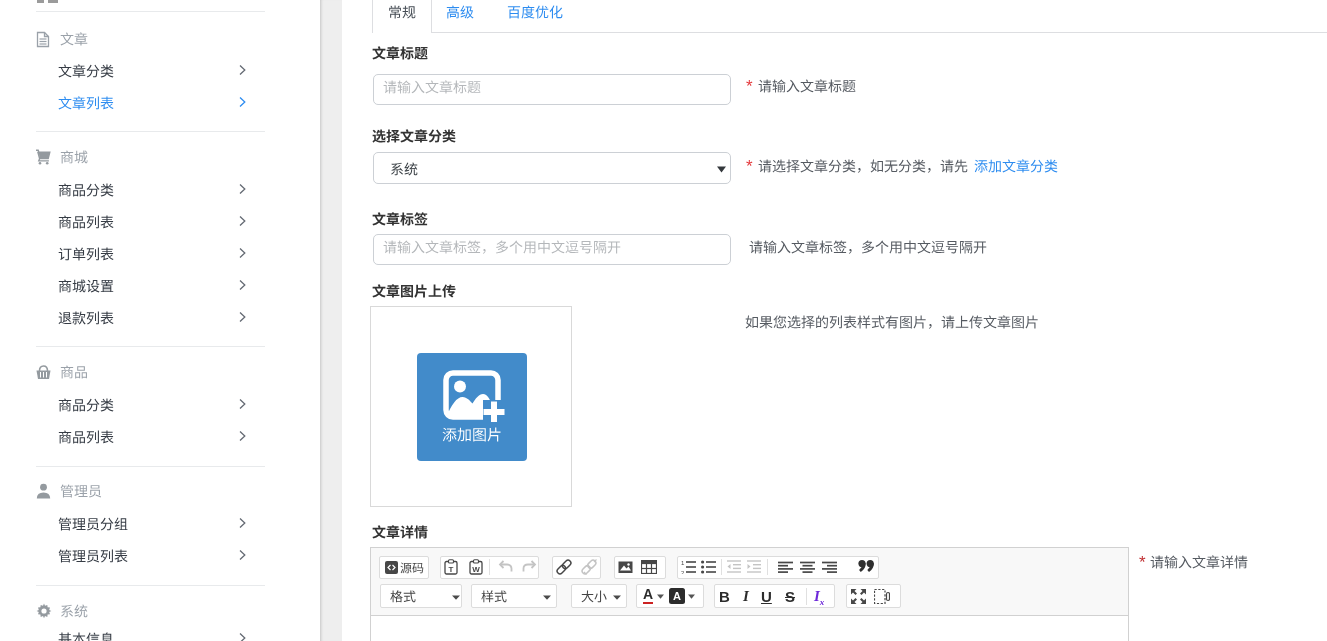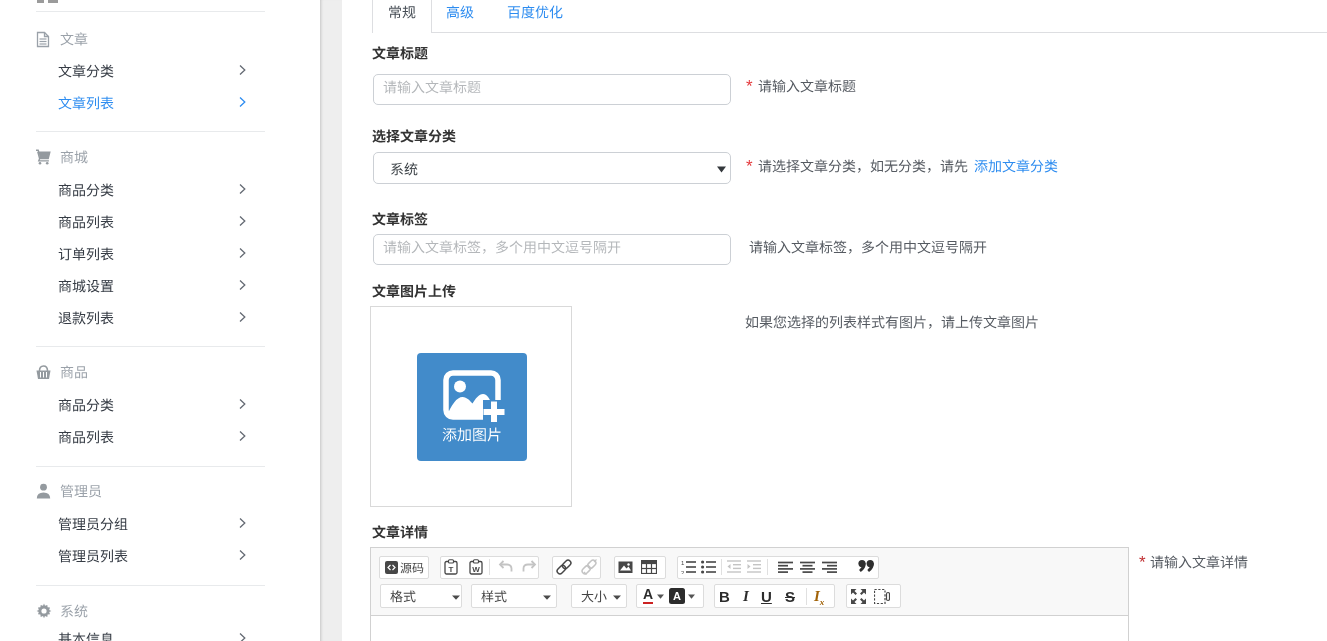--- a/index.html
+++ b/index.html
@@ -706,21 +706,21 @@
     <text x="8" y="12" font-size="11" font-weight="bold" font-family="Liberation Sans" fill="#fff" text-anchor="middle">A</text>
   </svg>
 <svg width="7" height="5" style="position:absolute;left:688px;top:594px">
     <path d="M0 0.5 h7 L3.5 4.8 z" fill="#555"></path>
   </svg>
 <span style="font-family:'Liberation Sans',sans-serif;position:absolute;left:719px;top:588px;font-size:15px;font-weight:bold;color:#2c2c2c">B</span>
 <span style="font-family:'Liberation Sans',sans-serif;position:absolute;left:743px;top:588px;font-size:15px;font-weight:bold;font-style:italic;color:#2c2c2c;font-family:'Liberation Serif',serif">I</span>
 <span style="font-family:'Liberation Sans',sans-serif;position:absolute;left:761px;top:588px;font-size:15px;font-weight:bold;color:#2c2c2c;text-decoration:underline">U</span>
 <span style="font-family:'Liberation Sans',sans-serif;position:absolute;left:785px;top:588px;font-size:15px;font-weight:bold;color:#2c2c2c;text-decoration:line-through">S</span>
 <div style="position:absolute;left:806px;top:588px;width:1px;height:17px;background:#e0e0e0"></div>
-<span style="font-family:'Liberation Sans',sans-serif;position:absolute;left:814px;top:588px;font-size:15px;font-weight:bold;font-style:italic;color:#a16207;font-family:'Liberation Serif',serif">I<sub style="font-size:9px">x</sub></span>
+<span style="font-family:'Liberation Sans',sans-serif;position:absolute;left:814px;top:588px;font-size:15px;font-weight:bold;font-style:italic;color:#6d28d9;font-family:'Liberation Serif',serif">I<sub style="font-size:9px">x</sub></span>
 <svg width="15" height="15" viewBox="0 0 15 15" style="position:absolute;left:851px;top:589px">
     <g fill="#474747">
       <path d="M0 0 h5.5 l-2 2 2.5 2.5 -1.5 1.5 -2.5-2.5 -2 2z"></path>
       <path d="M15 0 v5.5 l-2-2 -2.5 2.5 -1.5-1.5 2.5-2.5 -2-2z"></path>
       <path d="M0 15 v-5.5 l2 2 2.5-2.5 1.5 1.5 -2.5 2.5 2 2z"></path>
       <path d="M15 15 h-5.5 l2-2 -2.5-2.5 1.5-1.5 2.5 2.5 2-2z"></path>
     </g>
   </svg>
 <svg width="16" height="15" viewBox="0 0 16 15" style="position:absolute;left:874px;top:589px">
     <rect x="0.5" y="0.5" width="10.5" height="14" fill="none" stroke="#474747" stroke-width="1.2" stroke-dasharray="2.2,1.6"></rect>

